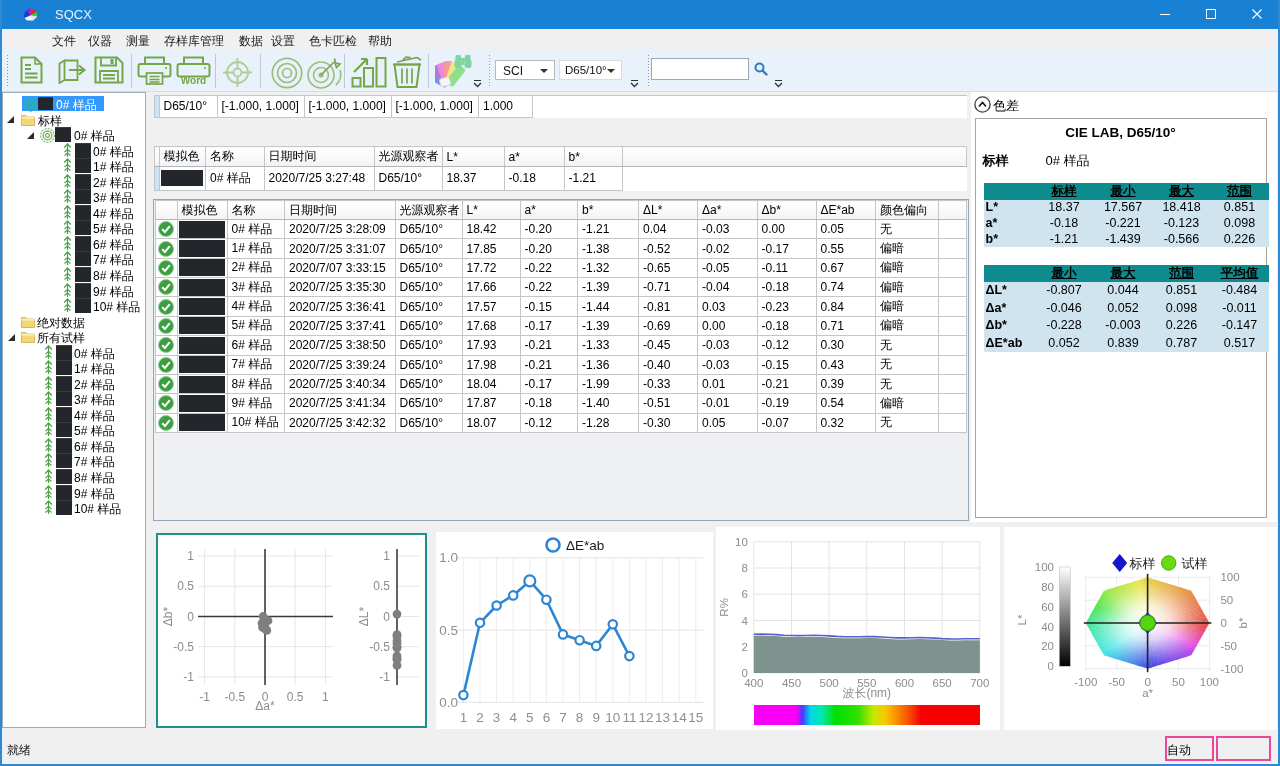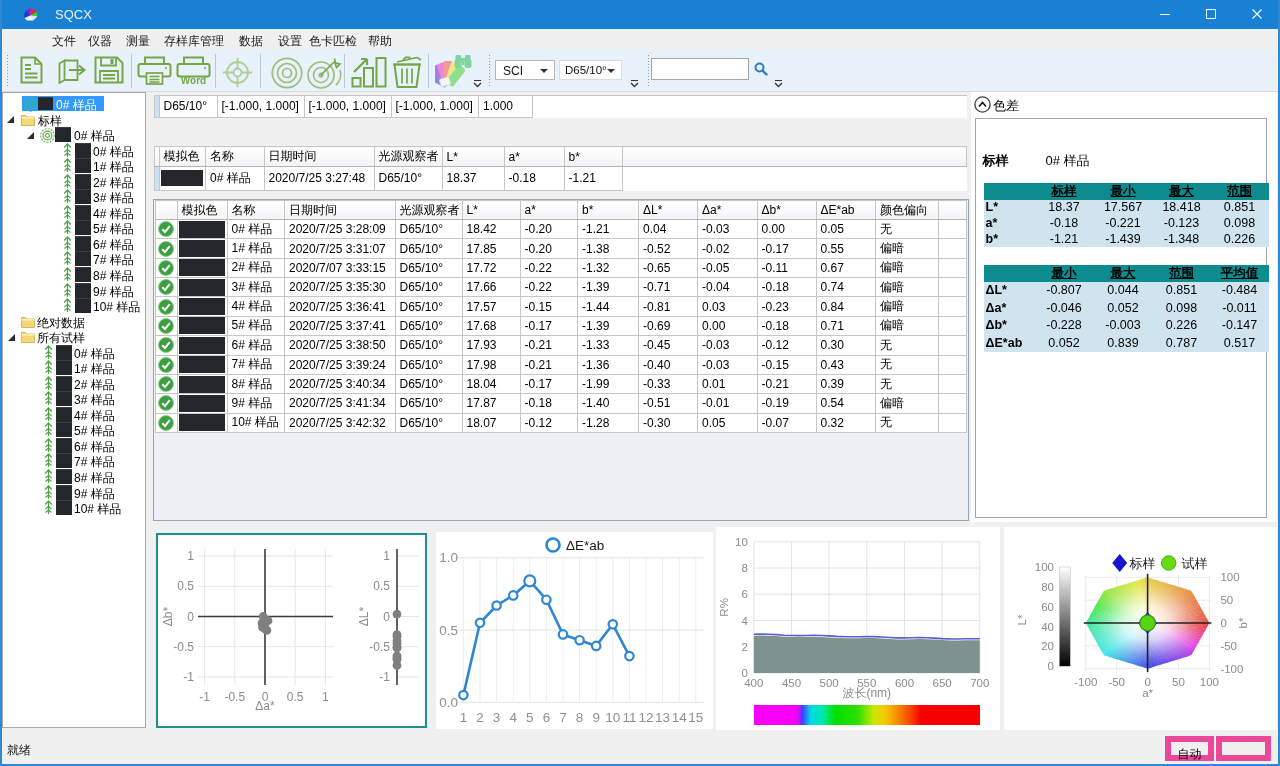--- a/index.html
+++ b/index.html
@@ -17,21 +17,21 @@
 .ticon { position:absolute; top:56px; }
 .ovf { position:absolute; width:9px; height:8px; }
 .ovf i { position:absolute; left:1px; top:0; width:7px; height:1px; background:#333; }
 .ovf svg { position:absolute; left:0; top:2px; }
 .combo { position:absolute; top:60px; height:20px; background:#fff; border:1px solid #b8b8b8; font-size:12px; color:#111; }
 .combo span { position:absolute; left:7px; top:3px; }
 .combo .arr { position:absolute; right:6px; top:8px; width:0; height:0; border-left:4px solid transparent; border-right:4px solid transparent; border-top:4px solid #333; }
 #tree { position:absolute; left:2px; top:92px; width:144px; height:636px; background:#fff; border:1px solid #a2aab2; font-size:12px; }
 .tlbl { position:absolute; top:1px; color:#000; font-size:12px; }
 .sw { position:absolute; background:#23262a; border-top:1px solid #3a3d40; }
-.statusbox { position:absolute; border:6px solid #ec4899; font-size:12px; text-align:center; }
+.statusbox { position:absolute; border:2px solid #ec4899; font-size:12px; text-align:left; }
 table { border-collapse:collapse; table-layout:fixed; font-size:12px; }
 td { border:1px solid #c6c6c6; padding:0; white-space:nowrap; overflow:hidden; vertical-align:middle; }
 .wtab { position:absolute; background:#fff; }
 .wtab td { padding-left:4px; }
 .hcell { background:linear-gradient(#ffffff,#f2f3f5); border-bottom:1px solid #b5b5b5; }
 #rightwhite { position:absolute; left:971px; top:92px; width:306px; height:430px; background:#fff; }
 #rpbox { position:absolute; left:3.5px; top:25.5px; width:292px; height:400px; border:1px solid #a6a6a6; background:#fff; }
 .rtable { position:absolute; left:8px; width:285px; font-size:12.5px; border-collapse:collapse; }
 .rtable td { border:none; height:15.8px; }
 .rt2 td { height:17.6px; }
@@ -70,21 +70,21 @@
         <path d="M0.5 0.5 L9.5 9.5 M9.5 0.5 L0.5 9.5" stroke="#fff" stroke-width="1.1"></path>
       </svg>
     </div>
 </div>
 <div id="menubar">
     <span style="left:10px">文件</span>
     <span style="left:46px">仪器</span>
     <span style="left:84px">测量</span>
     <span style="left:122px">存样库管理</span>
     <span style="left:197px">数据</span>
-    <span style="left:236px">设置</span>
+    <span style="left:229px">设置</span>
     <span style="left:267px">色卡匹检</span>
     <span style="left:326px">帮助</span>
   </div>
 <div id="toolbar"></div>
 <div class="dotsep" style="left:7px"></div>
 <svg class="ticon" style="left:20px" width="23" height="28" viewBox="0 0 23 28">
 <path d="M1.5 1.5 H15 L21.5 8 V26.5 H1.5 Z" fill="none" stroke="#74a748" stroke-width="2"></path>
 <path d="M15 1.5 V8 H21.5" fill="none" stroke="#74a748" stroke-width="1.6"></path>
 <path d="M5 9 H11 M5 13 H11 M5 17.5 H17.5 M5 21.5 H17.5" stroke="#74a748" stroke-width="1.8"></path>
 </svg>
@@ -769,20 +769,21 @@
       </tr>
     </tbody>
   </table>
 <div id="rightwhite">
     <svg class="abs" style="left:3px;top:4px" width="17" height="17" viewBox="0 0 17 17">
 <circle cx="8.5" cy="8.5" r="7.6" fill="none" stroke="#444" stroke-width="1.4"></circle>
 <path d="M5 10.5 L8.5 6.5 L12 10.5" fill="none" stroke="#111" stroke-width="1.6"></path>
 </svg>
     <div class="abs" style="left:22px;top:5px;font-size:13px;color:#000">色差</div>
     <div id="rpbox">
+      <div class="abs" style="left:0;right:0;top:6px;text-align:center;font-weight:bold;font-size:13.5px;color:#000">CIE LAB, D65/10°</div>
       <div class="abs" style="left:7px;top:33px;font-weight:bold;font-size:13px">标样</div>
       <div class="abs" style="left:70px;top:33px;font-size:13px">0# 样品</div>
       <table class="rtable" style="top:64px">
 <colgroup>
           <col style="width:51px">
           <col style="width:59px">
           <col style="width:59px">
           <col style="width:58px">
           <col style="width:58px">
         </colgroup>
@@ -805,21 +806,21 @@
             <td class="lb">a*</td>
             <td class="cc">-0.18</td>
             <td class="cc">-0.221</td>
             <td class="cc">-0.123</td>
             <td class="cc">0.098</td>
           </tr>
 <tr class="dr">
             <td class="lb">b*</td>
             <td class="cc">-1.21</td>
             <td class="cc">-1.439</td>
-            <td class="cc">-1.348</td>
+            <td class="cc">-0.566</td>
             <td class="cc">0.226</td>
           </tr>
 </tbody>
       </table>
       <table class="rtable rt2" style="top:146px">
 <colgroup>
           <col style="width:51px">
           <col style="width:59px">
           <col style="width:59px">
           <col style="width:58px">

